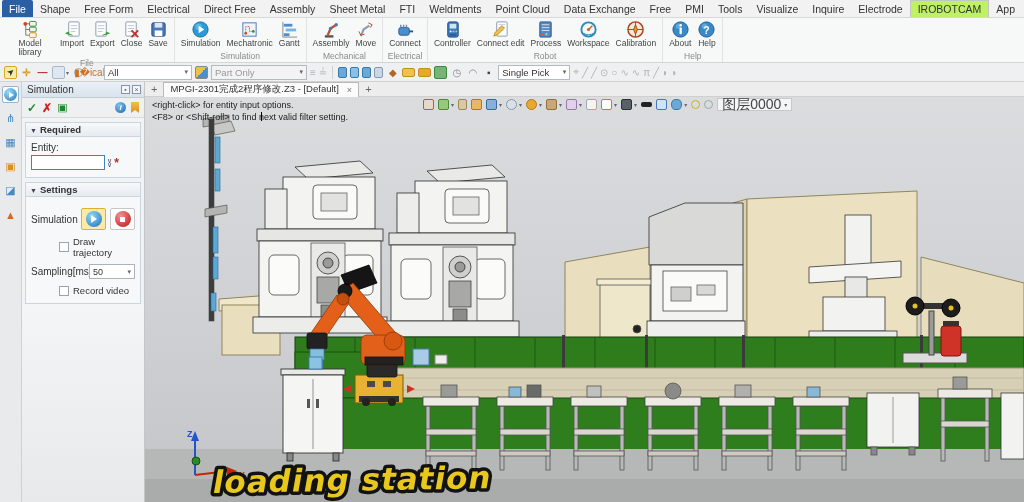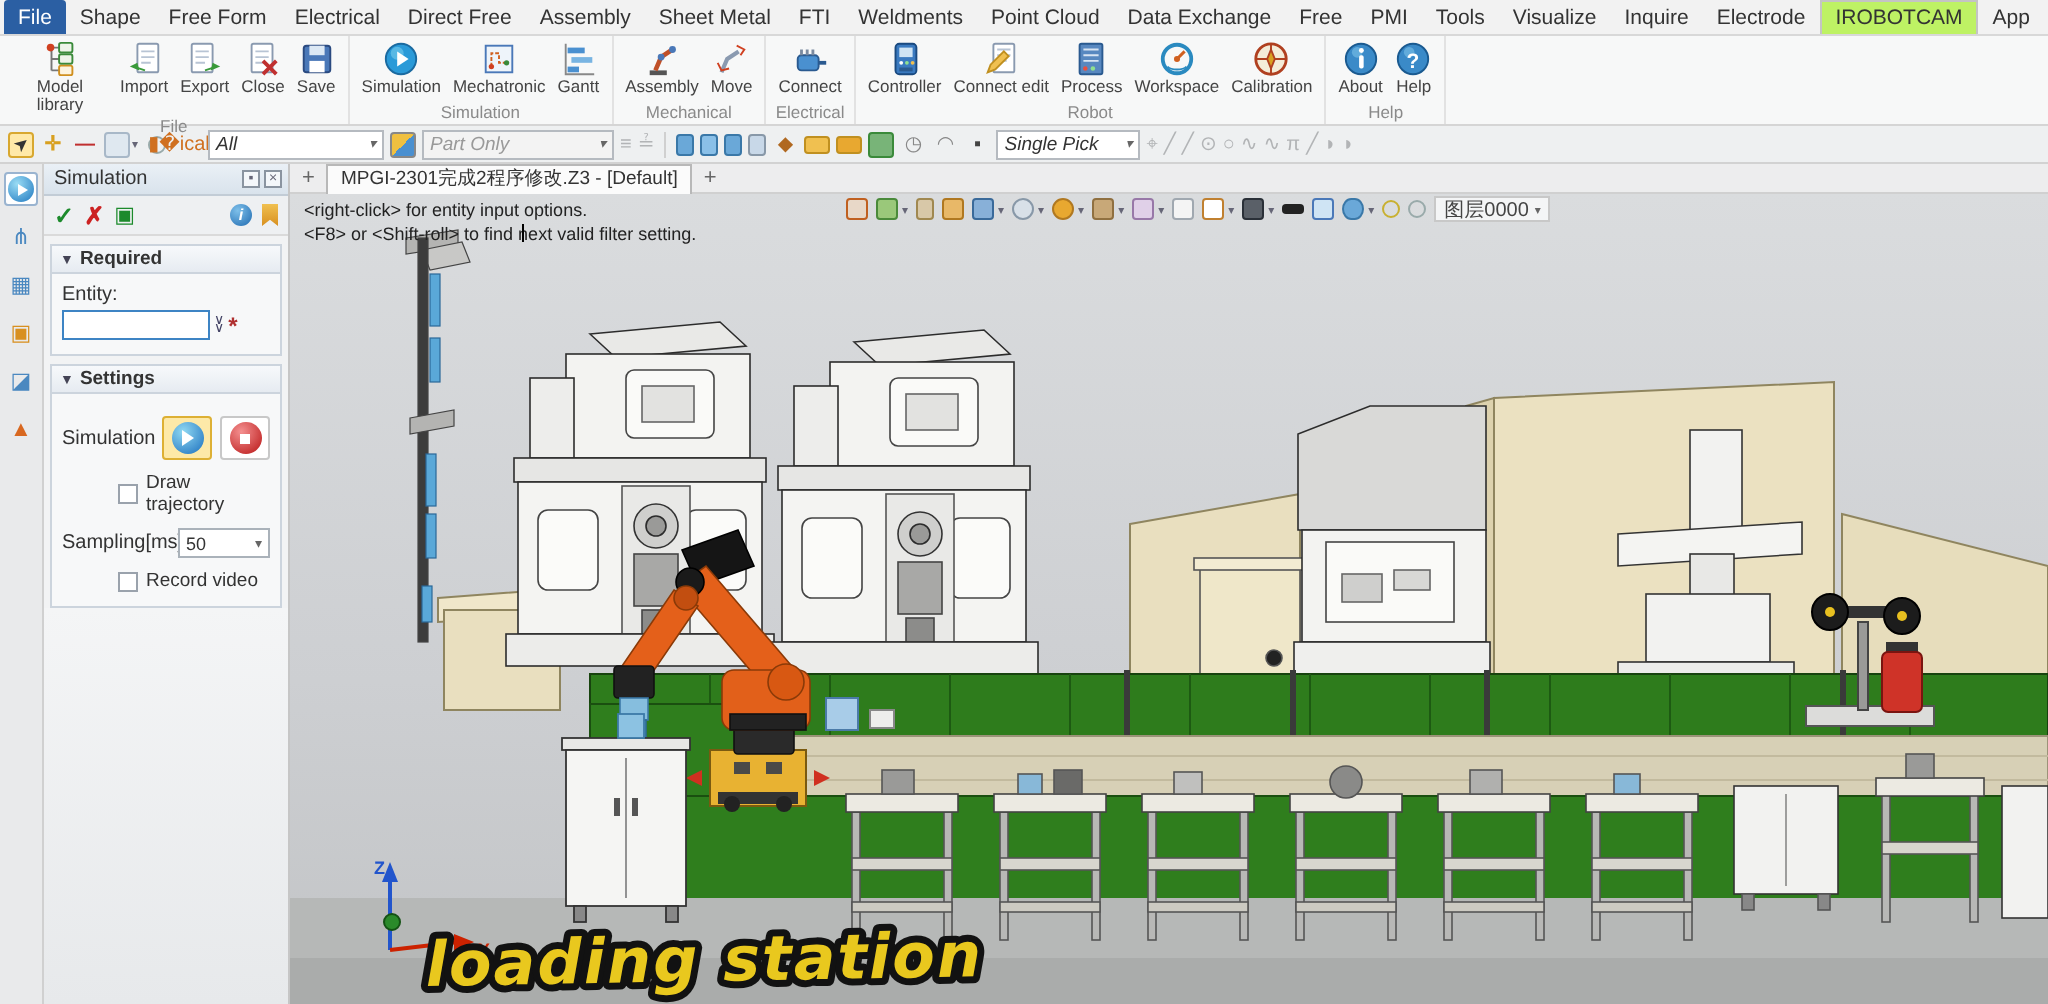--- a/index.html
+++ b/index.html
@@ -13,21 +13,21 @@
   #ribbon { height:45px; background:#f7f8f8; border-bottom:1px solid #d5d5d5; display:flex; }
   .rgroup { display:flex; flex-direction:column; border-right:1px solid #e2e2e2; padding:1px 3px 0; }
   .rbuttons { display:flex; flex:1; align-items:flex-start; }
   .rbtn { display:flex; flex-direction:column; align-items:center; font-size:8.5px; color:#444; padding:1px 3px; text-align:center; line-height:1.05; max-width:54px; }
   .rbtn svg { width:19px; height:19px; flex:none; }
   .rgroup-label { font-size:8.5px; color:#8a8a8a; text-align:center; height:11px; line-height:11px; }
   
   #quickbar { height:19px; background:#eef0f1; border-bottom:1px solid #d2d2d2; display:flex; align-items:center; gap:3px; padding:0 4px; font-size:10px; color:#444; }
   .qic { width:13px; height:13px; display:inline-flex; align-items:center; justify-content:center; font-size:10px; border-radius:2px; flex:none; }
   .qic.hl { background:#ffe9a8; border:1px solid #d8a830; }
-  .qdd { background:#fff; border:1px solid #b5bac0; height:15px; display:flex; align-items:center; font-size:9.5px; padding:0 3px; position:relative; color:#333;font-style:italic; }
+  .qdd { background:#fff; border:1px solid #b5bac0; height:15px; display:flex; align-items:center; font-size:9.5px; padding:0 3px; position:relative; color:#333; }
   .qdd::after { content:"▾"; font-size:7px; color:#666; margin-left:auto; padding-left:4px; }
   .qdd.dis { color:#999; background:#f3f3f3; }
   .dis-ic { color:#b2b4b6; font-size:10px; }
   .sep { width:1px; height:13px; background:#d0d0d0; margin:0 2px; }
   
   #main { display:flex; height:420px; }
   #side-strip { width:22px; background:#e9eaeb; border-right:1px solid #d0d0d0; display:flex; flex-direction:column; align-items:center; padding-top:4px; gap:7px; }
   .stab { width:17px; height:17px; display:flex; align-items:center; justify-content:center; font-size:11px; border-radius:2px; }
   .stab.active { background:#fff; border:1px solid #9ab4d0; }
   .play-orb { width:13px; height:13px; border-radius:50%; background:radial-gradient(circle at 35% 30%, #9adcf4, #1f78c0); display:flex; align-items:center; justify-content:center; }
@@ -62,30 +62,30 @@
   .orb.stop::after { content:""; width:5px; height:5px; background:#fff; }
   .chk { width:10px; height:10px; border:1px solid #9aa2ac; background:#fff; flex:none; }
   .chk-row { display:flex; align-items:center; gap:4px; margin-top:6px; margin-left:28px; font-size:9.5px; }
   .dd { background:#fff; border:1px solid #aab2ba; height:15px; width:52px; display:flex; align-items:center; font-size:9px; padding:0 3px; }
   .dd::after { content:"▾"; font-size:7px; color:#666; margin-left:auto; }
   #panel-fill { flex:1; background:linear-gradient(#f4f5f6,#e7e9eb); }
   
   #viewport { flex:1; position:relative; background:#d4d6d8; }
   #doctabs { height:15px; background:#ededee; border-bottom:1px solid #d0d0d0; display:flex; align-items:center; font-size:9.5px; color:#555; }
   .tab-plus { padding:0 6px; color:#666; font-size:11px; }
-  .doctab { background:#fbfbfb; border:1px solid #b8b8b8; border-bottom:none; height:15px; display:flex; align-items:center; gap:21px; padding:0 6px; color:#333;flex-direction:column; }
+  .doctab { background:#fbfbfb; border:1px solid #b8b8b8; border-bottom:none; height:15px; display:flex; align-items:center; gap:8px; padding:0 6px; color:#333; }
   .doctab .x { color:#777; font-size:9px; }
   #scene { position:absolute; left:0; top:15px; width:879px; height:405px; }
   #hints { position:absolute; left:7px; top:18px; font-size:9px; color:#222; line-height:1.3; z-index:3; }
   #hint-caret { position:absolute; left:116px; top:30px; width:1px; height:9px; background:#000; z-index:3; }
   #float-tools { position:absolute; left:278px; top:16px; display:flex; align-items:center; gap:4px; z-index:3; }
   .vic { width:11px; height:11px; border-radius:2px; flex:none; }
   .vcaret { font-size:6px; color:#667; margin-left:-2px; }
   .ring { width:9px; height:9px; border:1px solid #9aa; border-radius:50%; background:transparent; }
-  #layer-chip { background:#f4f5f6; border:1px solid #c8c8c8; height:13px; display:flex; align-items:center; font-size:10px; color:#444; padding:0 4px; gap:3px; }
+  #layer-chip { background:#f4f5f6; border:1px solid #c8c8c8; height:13px; display:flex; align-items:center; font-size:14px; color:#444; padding:0 4px; gap:3px; }
   #layer-chip::after { content:"▾"; font-size:6px; color:#666; }
 </style>
 </head>
 <body>
 
 <div id="menubar">
   <span class="mtab file">File</span>
   <span class="mtab">Shape</span>
   <span class="mtab">Free Form</span>
   <span class="mtab">Electrical</span>

